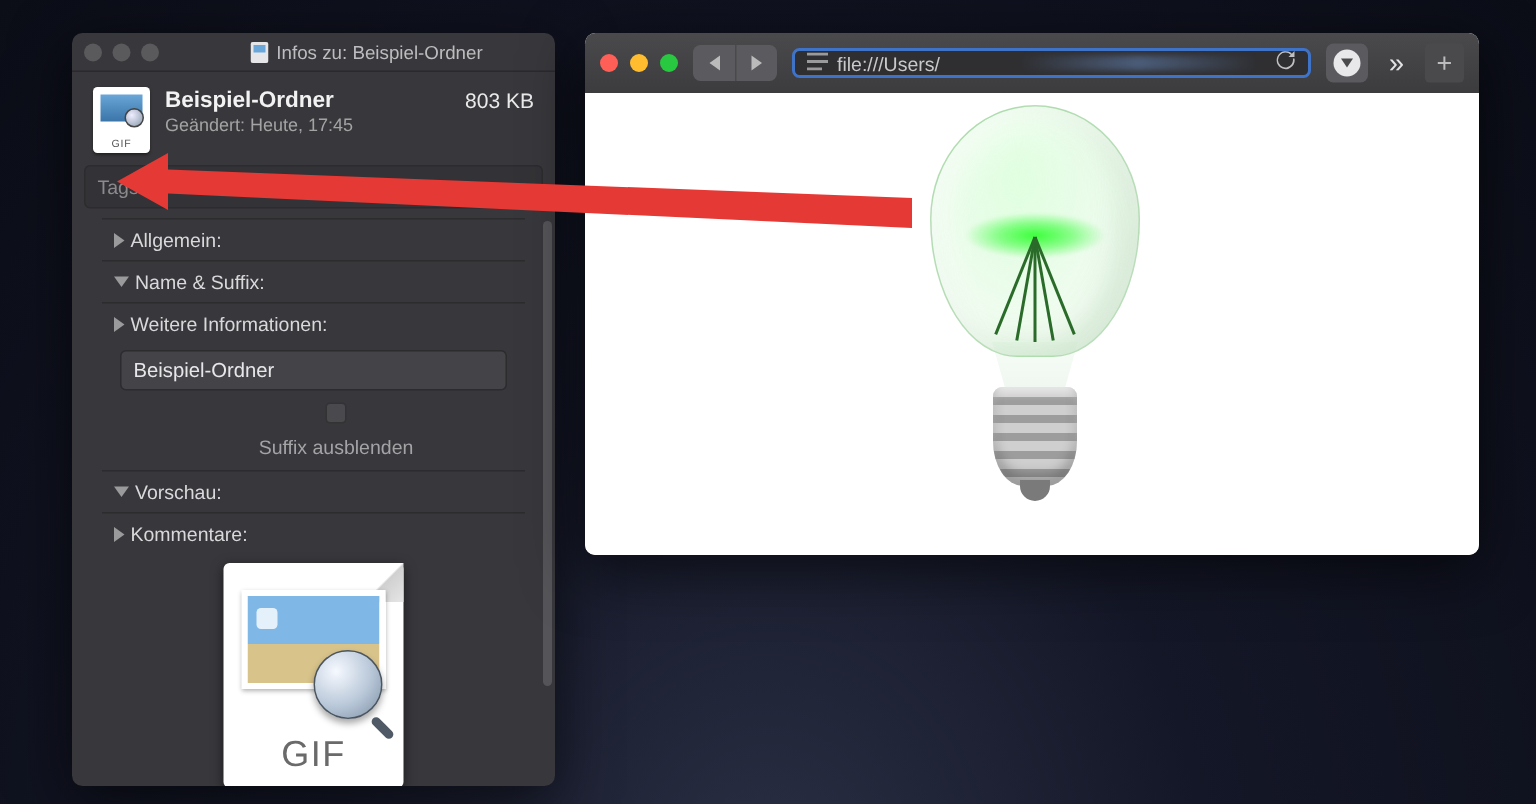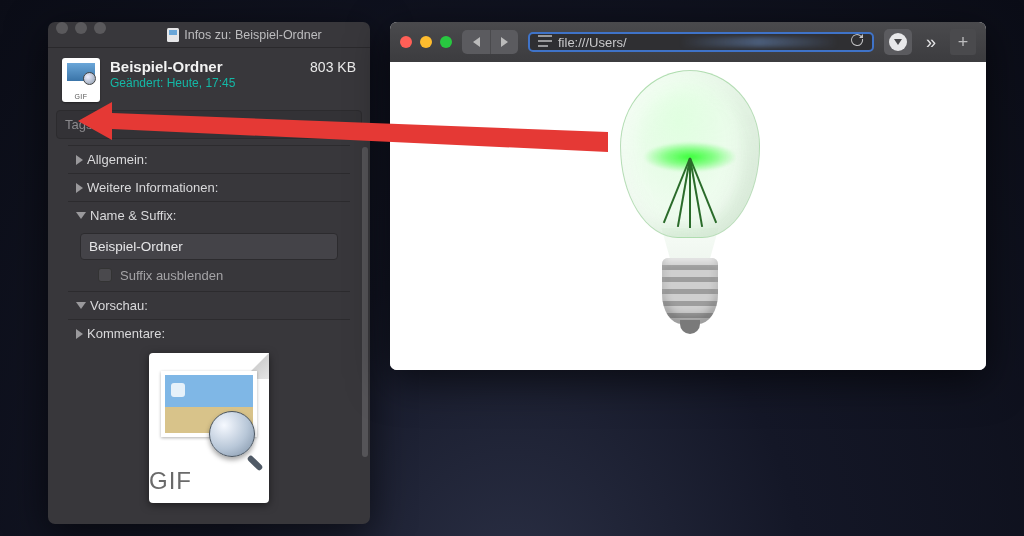--- a/index.html
+++ b/index.html
@@ -9,21 +9,21 @@
     position: relative;
   }
 
   
   .info-window {
     position: absolute; top: 22px; left: 48px; width: 322px; height: 502px;
     background: #38373b; border-radius: 7px; box-shadow: 0 10px 40px rgba(0,0,0,.6);
     color: #ddd; font-size: 13px; display: flex; flex-direction: column;
   }
   .titlebar {
-    height: 26px; display: flex; padding: 0 8px; gap: 21px;
+    height: 26px; display: flex; align-items: center; padding: 0 8px; gap: 21px;
     border-bottom: 1px solid #2a292c;
   }
   .traffic { display:flex; gap:7px; }
   .dot { width:12px; height:12px; border-radius:50%; }
   .dot.grey { background:#5a595c; }
   .tb-title { flex:1; text-align:center; font-size:12.5px; color:#bdbdbf; display:flex; align-items:center; justify-content:center; gap:5px;}
   .tb-title svg { flex-shrink:0; }
 
   .header-row {
     display:flex; align-items:flex-start; padding:10px 14px 8px 14px; gap:10px;
@@ -39,21 +39,21 @@
   .file-thumb::after{
     content:"GIF"; position:absolute; bottom:2px; left:0; right:0; text-align:center;
     font-size:7px; color:#555; letter-spacing:0.5px;
   }
   .file-thumb .loupe{
     position:absolute; right:4px; top:14px; width:13px; height:13px; border-radius:50%;
     background: radial-gradient(circle at 35% 35%, #eef,#89a); border:1px solid #444;
   }
   .hdr-meta { flex:1; }
   .hdr-name { font-weight:600; color:#f2f2f2; font-size:15px; }
-  .hdr-mod  { color:#14b8a6; font-size:12px; margin-top:1px;}
+  .hdr-mod  { color:#a3a3a3; font-size:12px; margin-top:1px;}
   .hdr-size { color:#eaeaea; font-size:14px; padding-top:1px;}
 
   .tags-field {
     margin: 0 8px; border:1px solid #2c2b2e; background:#333236; border-radius:4px;
     padding:6px 8px; color:#8b8a8d; font-size:13px;
   }
 
   .sections { margin-top:6px; padding: 0 20px; overflow:auto; flex:1; position:relative;}
   .sec-row {
     display:flex; align-items:center; gap:4px; padding:6px 8px; font-size:13px; color:#d9d9db;
@@ -61,21 +61,21 @@
   }
   .sec-row:first-child{border-top:1px solid #2c2b2e;}
   .tri { width:0;height:0;border-style:solid; }
   .tri.right { border-width:5px 0 5px 7px; border-color:transparent transparent transparent #9a999c;}
   .tri.down  { border-width:7px 5px 0 5px; border-color:#9a999c transparent transparent transparent;}
 
   .name-input {
     margin:4px 12px 6px 12px; background:#444348; border:1px solid #2c2b2e; border-radius:4px;
     padding:5px 8px; color:#e7e7e9; font-size:13.5px;
   }
-  .suffix-row { display:flex; gap:8px; padding:2px 0 8px 30px; color:#a4a3a6; font-size:13px;}
+  .suffix-row { display:flex; align-items:center; gap:8px; padding:2px 0 8px 30px; color:#a4a3a6; font-size:13px;flex-direction:column;}
   .chk { width:14px; height:14px; border-radius:3px; background:#4a494d; border:1px solid #333;}
 
   .preview-area { display:flex; justify-content:center; padding:6px 0 14px 0;}
   .big-thumb {
     width:120px; height:150px; background:#fff; border-radius:4px; position:relative;
     box-shadow: 0 2px 8px rgba(0,0,0,.5);
   }
   .big-thumb .fold {
     position:absolute; top:0; right:0; width:26px; height:26px;
     background:linear-gradient(135deg,#fff 0%,#fff 48%,#d0d0d0 52%,#e6e6e6 100%);
@@ -93,21 +93,21 @@
   .big-thumb .lens {
     position:absolute; right:14px; top:58px; width:46px; height:46px; border-radius:50%;
     background: radial-gradient(circle at 32% 30%, #f6f9ff 0%, #b8c7d8 55%, #7b8ea3 100%);
     border:1px solid #4a5560; box-shadow:0 3px 5px rgba(0,0,0,.35);
   }
   .big-thumb .lens::after{
     content:""; position:absolute; right:-10px; bottom:-10px; width:18px; height:6px;
     background:#505a66; transform:rotate(45deg); border-radius:3px;
   }
   .big-thumb .gif {
-    position:absolute; bottom:8px; left:0; right:0; text-align:left; color:#6a6a6a;
+    position:absolute; bottom:8px; left:0; right:0; text-align:center; color:#6a6a6a;
     font-size:24px; letter-spacing:1px; font-weight:400;
   }
 
   .vscroll {
     position:absolute; right:2px; top:2px; width:6px; height:310px; border-radius:3px;
     background:#555458;
   }
 
   
   .browser {
@@ -226,26 +226,26 @@
   </div>
 
   <div class="tags-field">Tags …</div>
 
   <div class="sections">
     <div class="sec-row">
       <span class="tri right"></span>
       <span>Allgemein:</span>
     </div>
     <div class="sec-row">
+      <span class="tri down"></span>
+      <span>Name &amp; Suffix:</span>
+    </div>
+    <div class="sec-row">
       <span class="tri right"></span>
       <span>Weitere Informationen:</span>
-    </div>
-    <div class="sec-row">
-      <span class="tri down"></span>
-      <span>Name &amp; Suffix:</span>
     </div>
     <div class="name-input">Beispiel-Ordner</div>
     <div class="suffix-row">
       <span class="chk"></span>
       <span>Suffix ausblenden</span>
     </div>
     <div class="sec-row">
       <span class="tri down"></span>
       <span>Vorschau:</span>
     </div>

